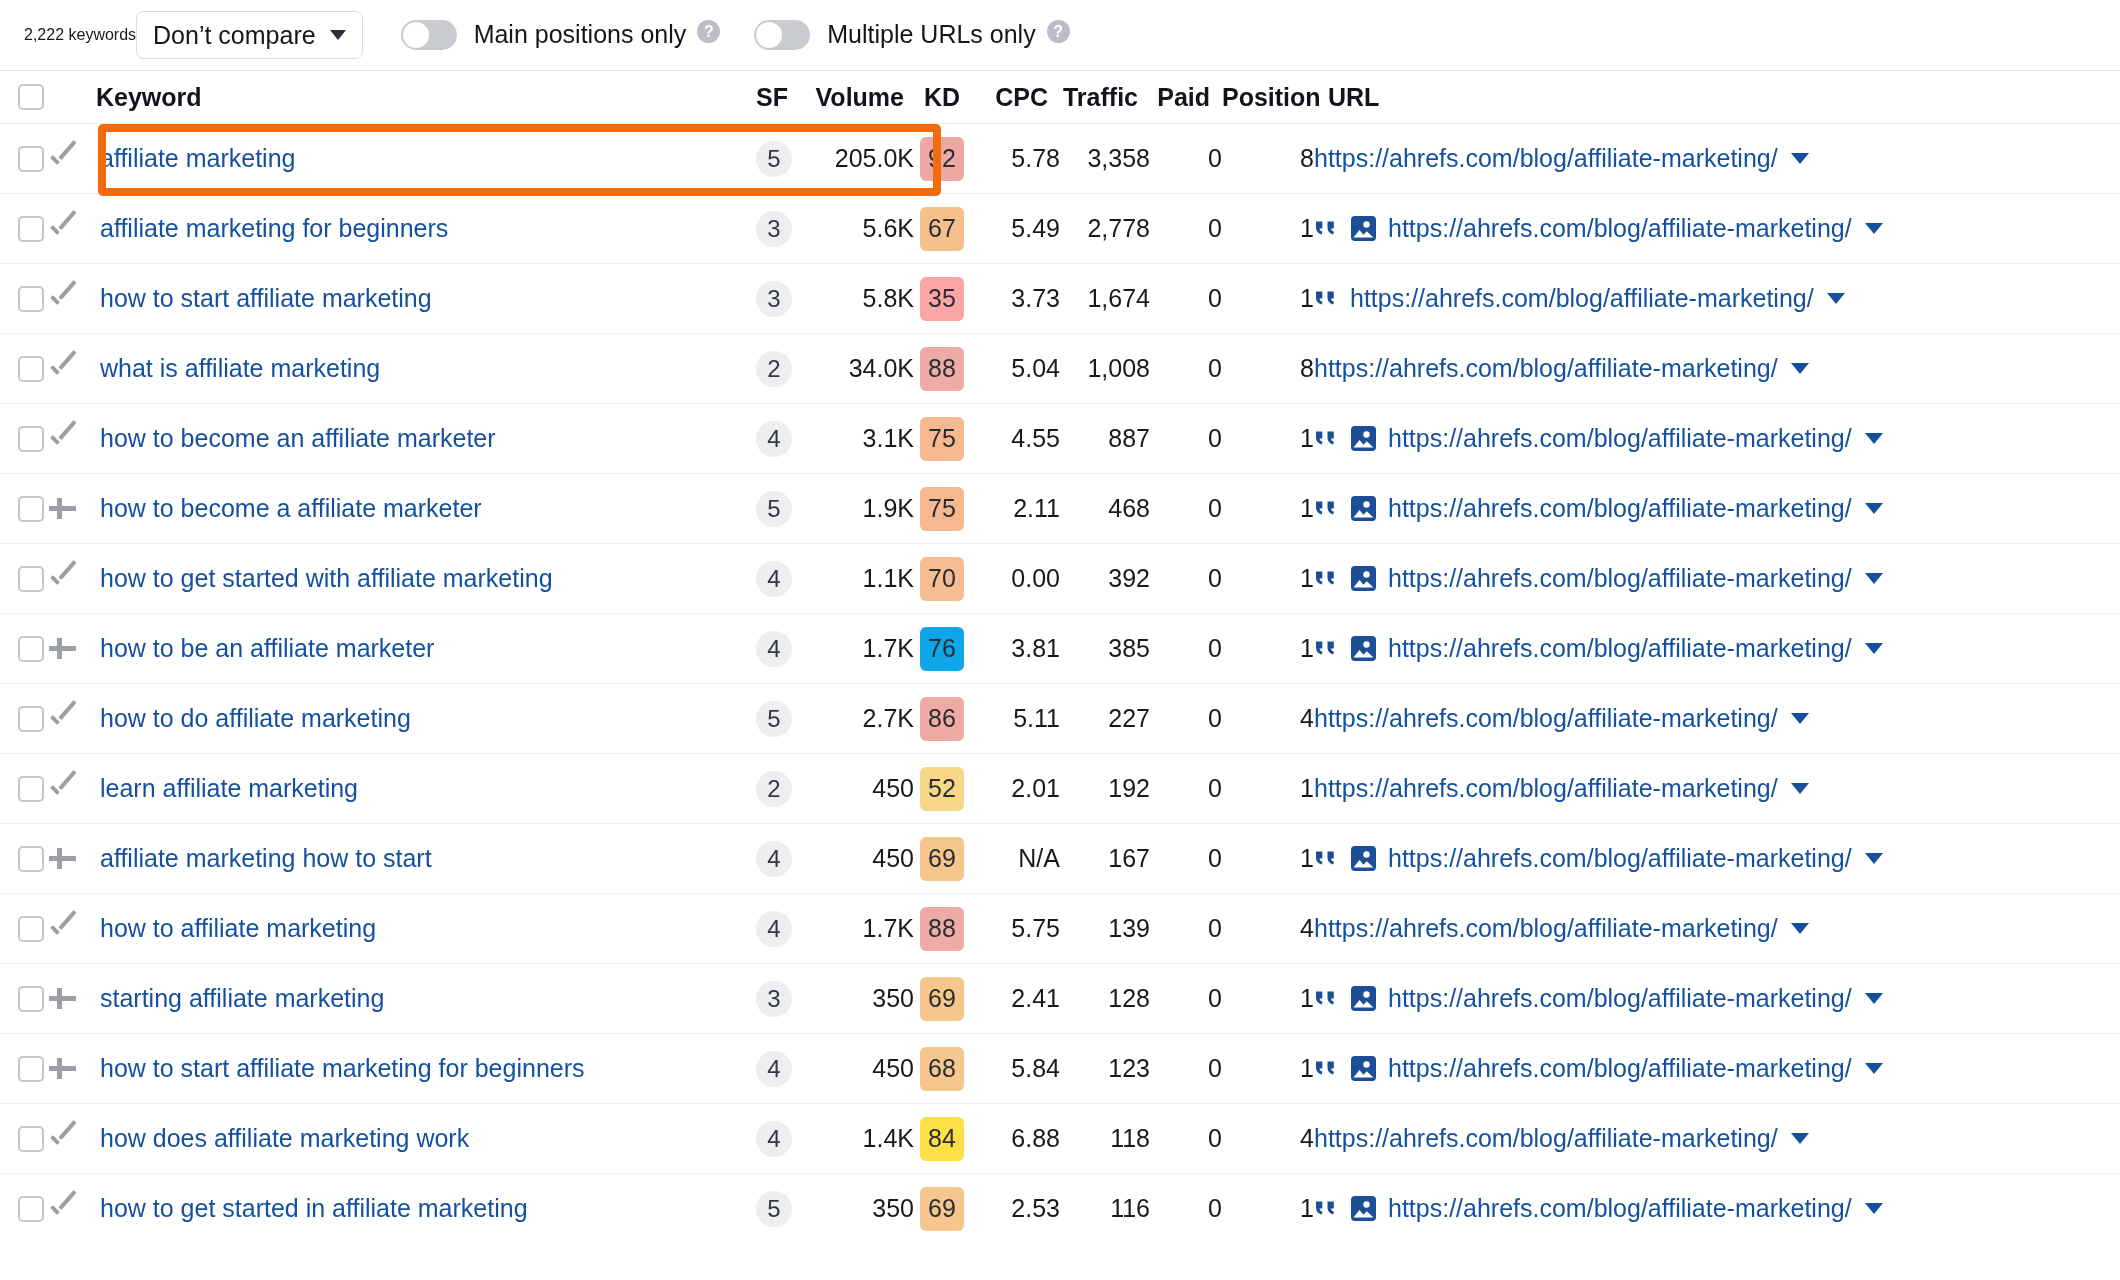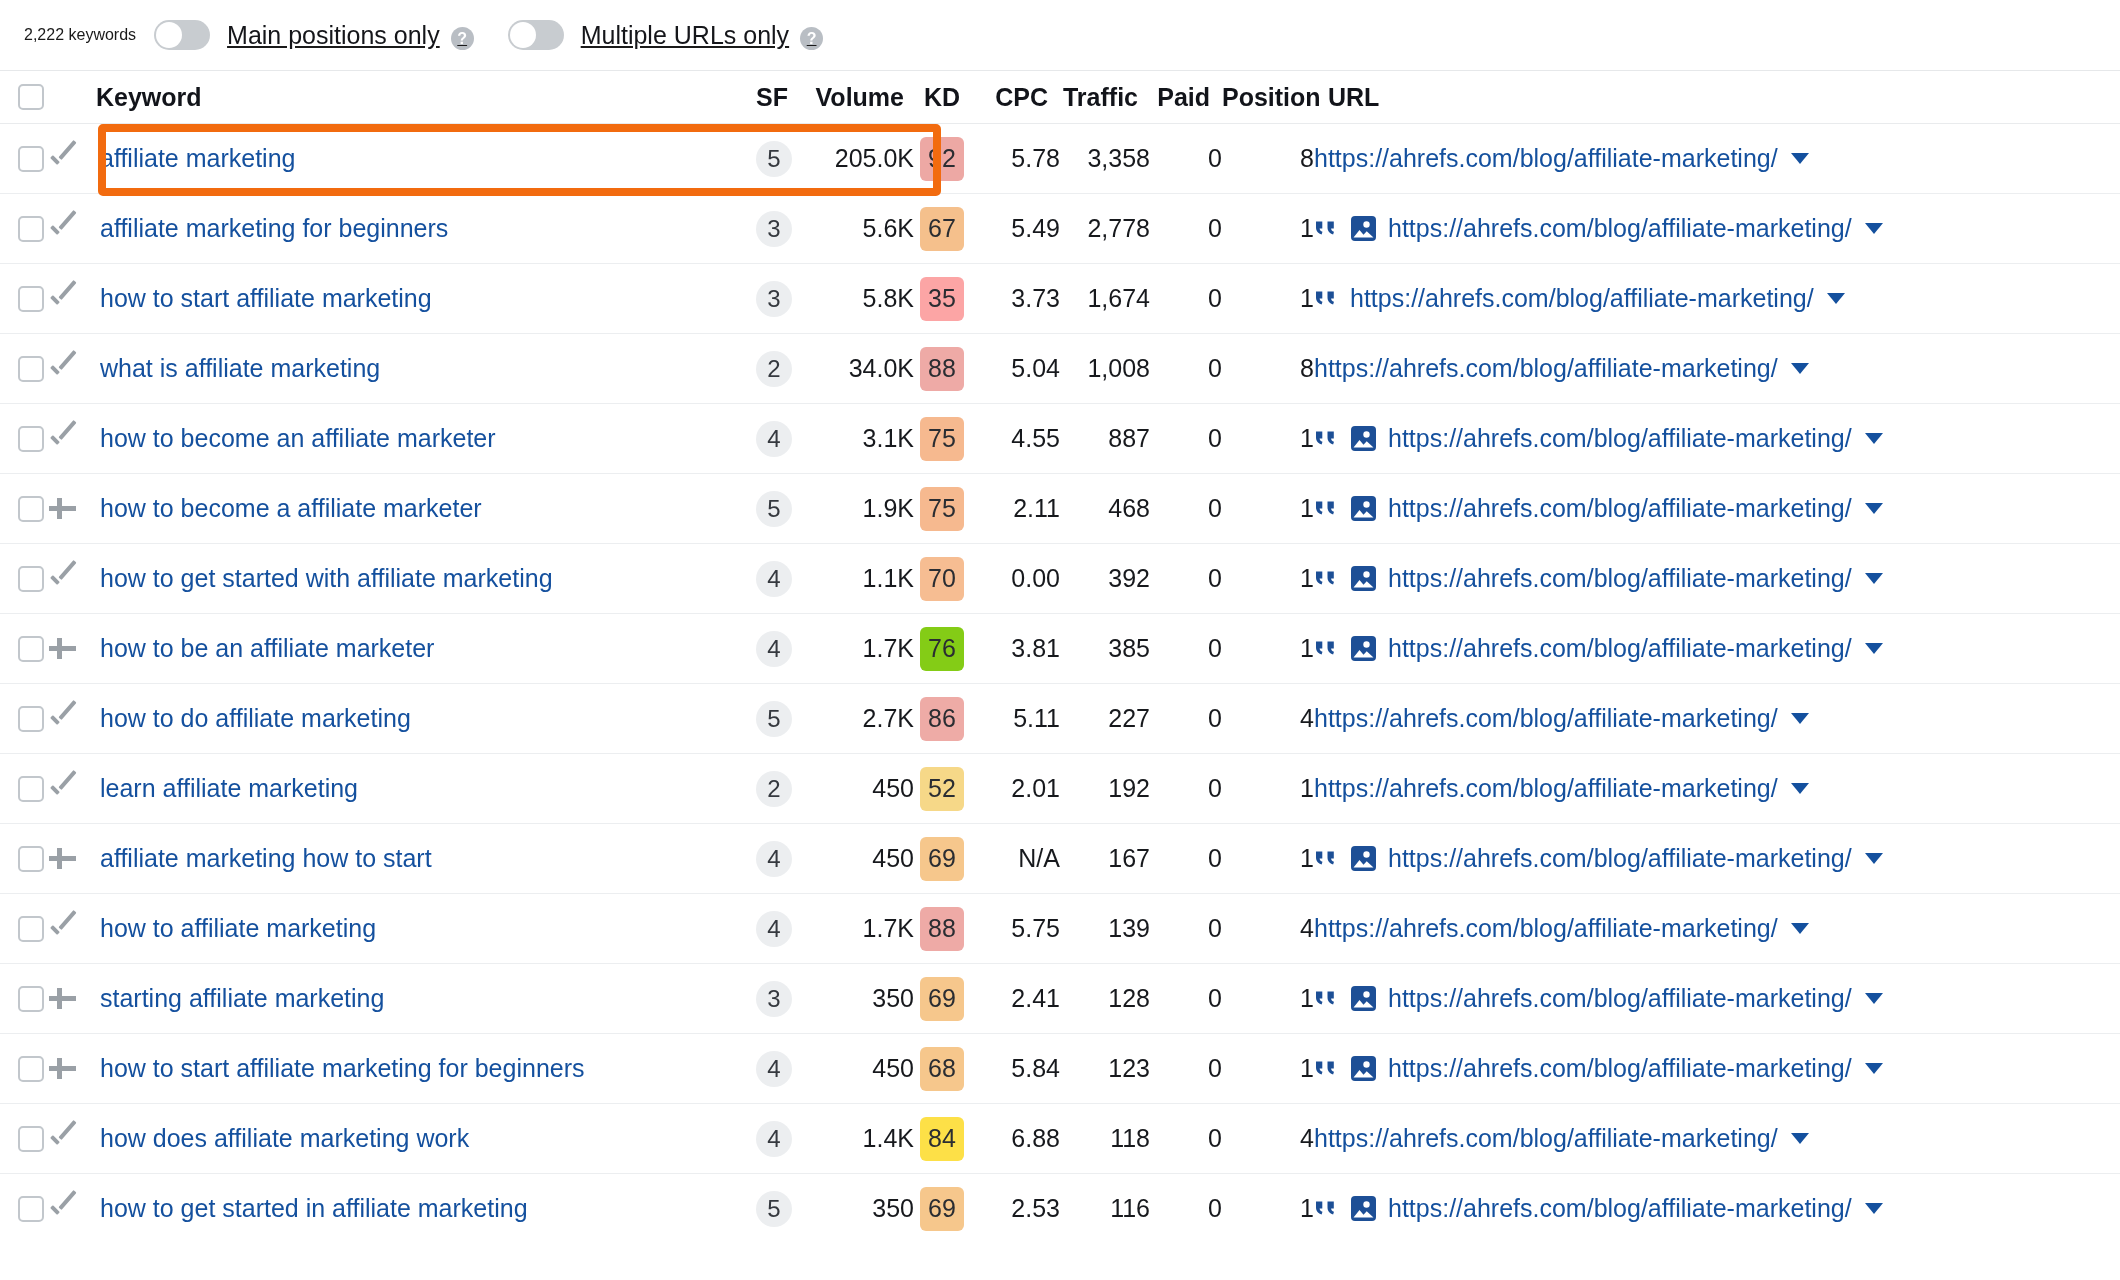--- a/index.html
+++ b/index.html
@@ -50,24 +50,23 @@
     width: 0;
     height: 0;
     border-left: 8px solid transparent;
     border-right: 8px solid transparent;
     border-top: 10px solid #2b2f36;
     margin-left: 14px;
     flex: 0 0 auto;
   }
   .toggle-group {
     display: flex;
-    align-items: flex-end;
+    align-items: flex-start;
     margin-right: 34px;
     white-space: nowrap;
-    text-decoration: underline;
   }
   .toggle-group.first { margin-left: 18px; }
   .switch {
     width: 56px;
     height: 30px;
     border-radius: 16px;
     background: #c8ccd0;
     position: relative;
     flex: 0 0 auto;
     margin-right: 17px;
@@ -294,20 +293,24 @@
     background: transparent;
   }
 </style>
 </head>
 <body>
 
 <div class="toolbar">
   <div>2,222 keywords</div>
 
 
+  <div class="ctl-btn">
+    <span>Don’t compare</span>
+    <span class="caret"></span>
+  </div>
 
   <div class="toggle-group first">
     <div class="switch">
         <div class="knob"></div>
       </div>
     <div class="toggle-label">Main positions only</div>
     <div class="help-icon">?</div>
   </div>
 
   <div class="toggle-group">
@@ -544,21 +547,21 @@
         <tr>
           <td>
             <div class="chk"></div>
           </td>
           <td>
             <span class="mark plus"></span>
           </td>
           <td><a class="kw-link" href="#">how to be an affiliate marketer</a></td>
           <td class="num cell-sf"><span class="sf-pill">4</span></td>
           <td class="num cell-vol">1.7K</td>
-          <td class="cell-kd"><span class="kd-badge" style="background: #84cc16;">76</span></td>
+          <td class="cell-kd"><span class="kd-badge" style="background: #0ea5e9;">76</span></td>
           <td class="num cell-cpc">3.81</td>
           <td class="num cell-tr">385</td>
           <td class="num cell-paid paid-zero">0</td>
           <td class="num cell-pos">1</td>
           <td class="url-cell">
             <div class="url-inner">
               <span class="quote-icon"><svg width="26" height="26" viewBox="0 0 26 26">
                   <path d="M2 16.5V10.5c0-3.6 2.3-6.1 5.6-6.9l.9 2.7c-1.8.6-2.9 1.7-2.9 3.2h2.7v7H2zm11.5 0V10.5c0-3.6 2.3-6.1 5.6-6.9l.9 2.7c-1.8.6-2.9 1.7-2.9 3.2h2.7v7h-6.3z" fill="#1d4f96" transform="scale(1,-1) translate(0,-21)"></path>
                 </svg></span>
               <span class="img-icon"><svg width="27" height="27" viewBox="0 0 27 27">

